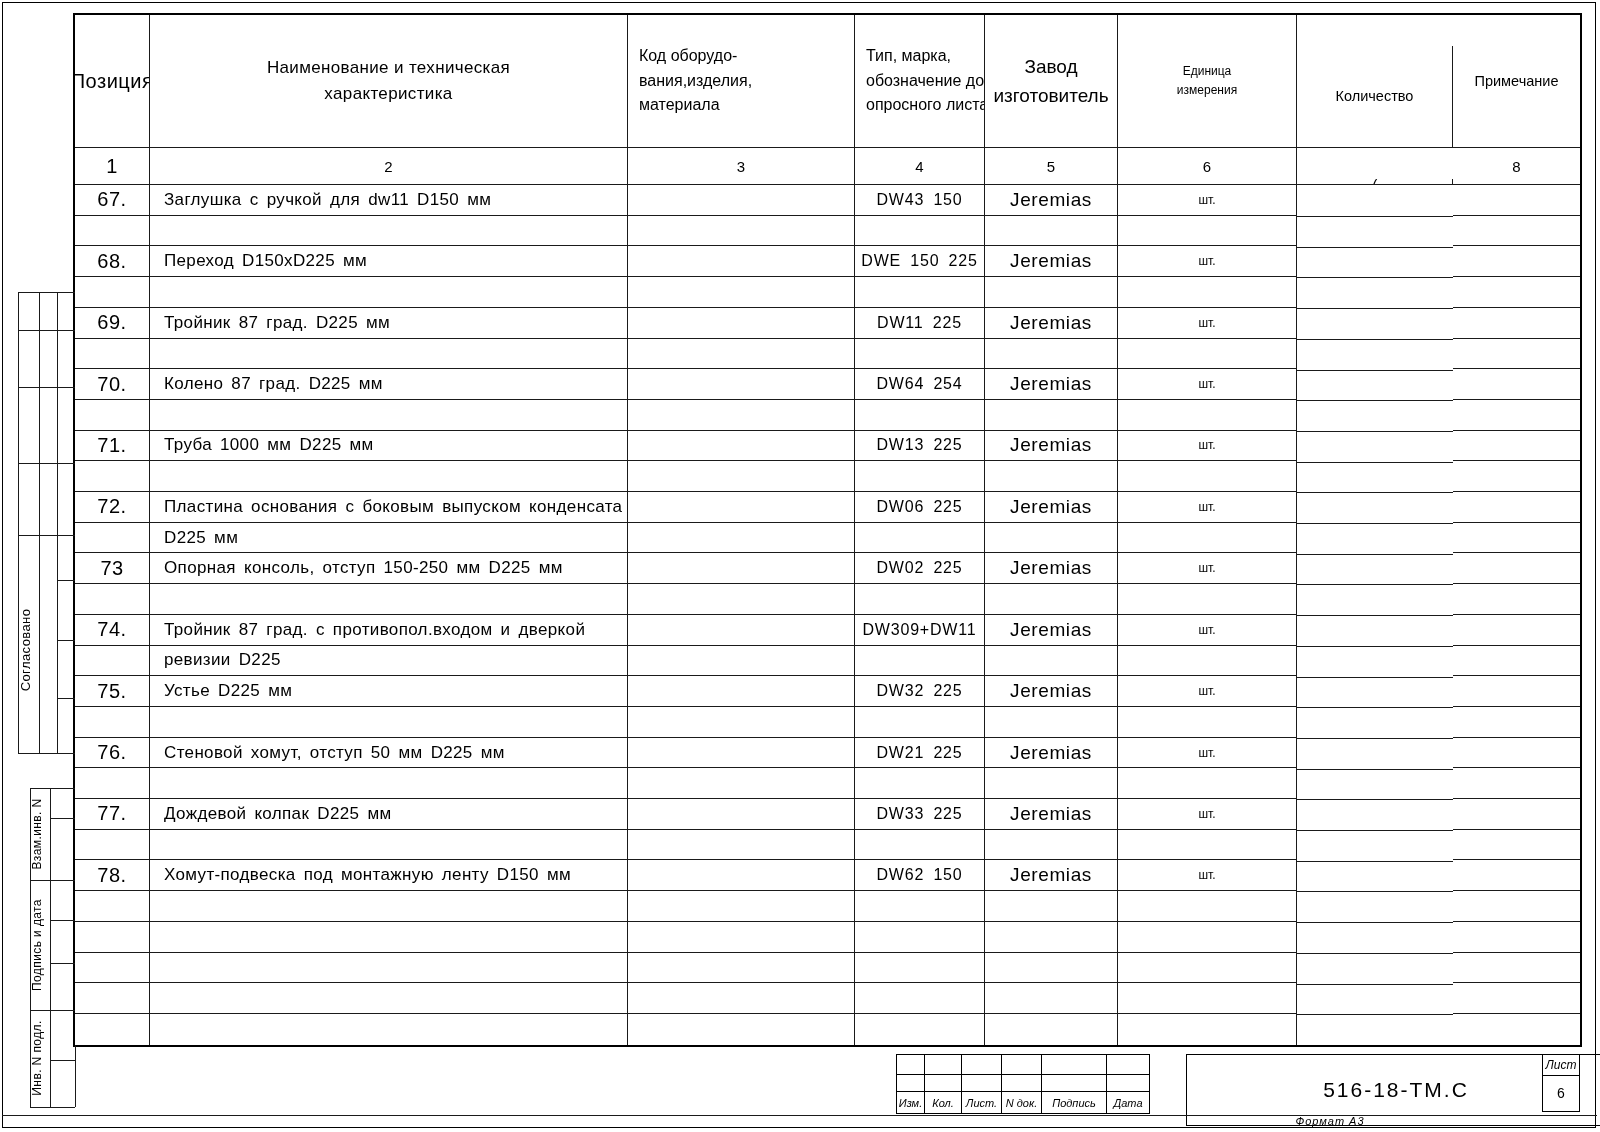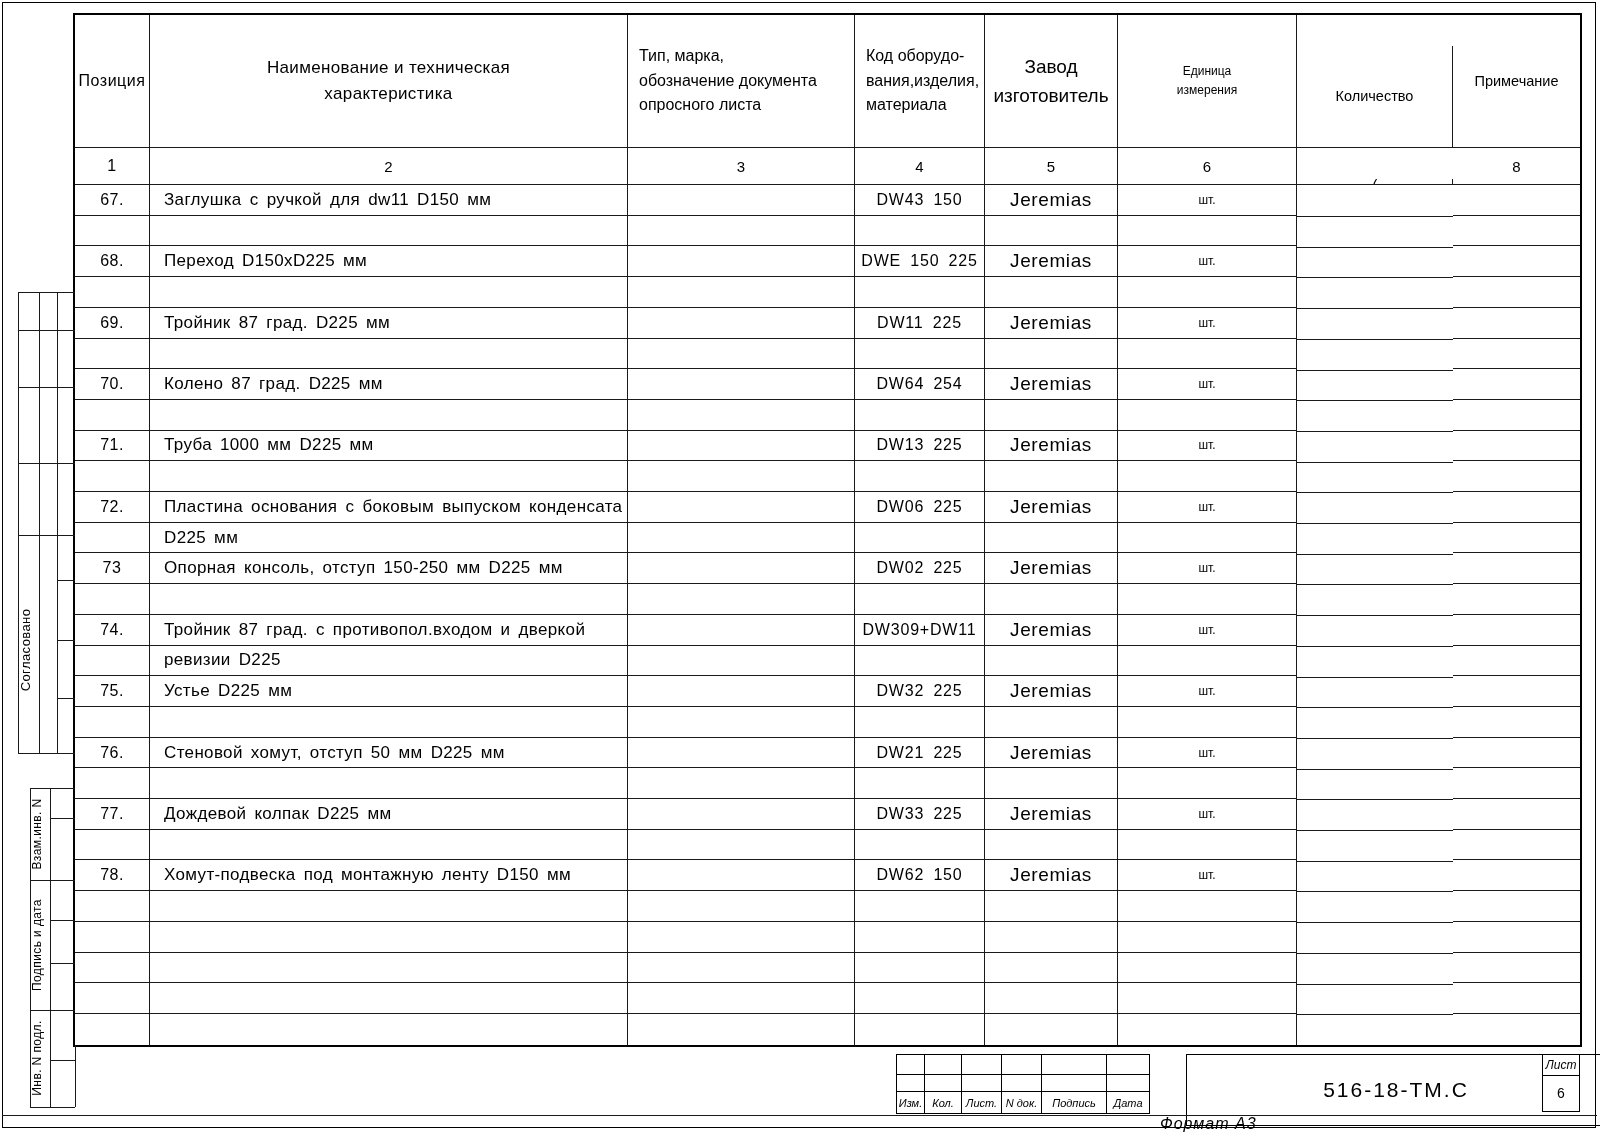--- a/index.html
+++ b/index.html
@@ -24,21 +24,21 @@
     box-sizing:border-box; display:flex; align-items:center; justify-content:center;
     overflow:hidden; white-space:nowrap;
   }
   .cell.c7 { border-right:none; }
   .spec-table > .cell:nth-last-child(-n+8) { border-bottom:none; }
   .hc { font-size:14.5px; line-height:1.55; text-align:center; }
   .hc .hline-block { text-align:center; }
   .hc.left { justify-content:flex-start; text-align:left; padding-left:11px; }
   .hc.left .hline-block { text-align:left; }
   .numrow { font-size:15px; }
-  .c0 { font-size:16px; letter-spacing:0.5px; }
+  .c0 { font-size:20px; letter-spacing:0.5px; }
   .c1 { justify-content:flex-start; padding-left:14px; font-size:17px; letter-spacing:0.35px; word-spacing:3px; }
   .c2 { font-size:16px; }
   .c3 { font-size:16px; letter-spacing:0.8px; word-spacing:4px; }
   .c4 { font-size:19px; letter-spacing:0.6px; }
   .c5 { font-size:12px; }
   .c6 { font-size:17px;margin-top:31px; }
   
   .tb-small {
     position:absolute; left:896px; top:1054px;
     display:grid; grid-template-columns:28px 37px 40px 40px 65px 42px;
@@ -56,22 +56,22 @@
     font-size:21px; letter-spacing:2px;
   }
   .tb-sheet {
     position:absolute; left:1542px; top:1054px; width:38px; height:58px;
     border:1.6px solid #000; box-sizing:border-box;
   }
   .tb-sheet-label { height:21px; border-bottom:1.2px solid #000; box-sizing:border-box;
     display:flex; align-items:center; justify-content:center; font-size:12px; font-style:italic; }
   .tb-sheet-num { height:34px; display:flex; align-items:center; justify-content:center; font-size:14px; }
   .format-label {
-    position:absolute; left:1160px; top:1115px; width:340px; text-align:left;
-    font-style:italic; font-size:16px; letter-spacing:1px;
+    position:absolute; left:1160px; top:1115px; width:340px; text-align:center;
+    font-style:italic; font-size:11px; letter-spacing:1px;
   }
   
   .ln { position:absolute; background:#1a1a1a; }
   .rot {
     position:absolute; transform:rotate(-90deg); transform-origin:center center;
     text-align:center; font-size:12px; letter-spacing:0.4px; white-space:nowrap;
   }
 </style>
 </head>
 <body>
@@ -87,32 +87,32 @@
   <div class="spec-table">
     <div class="cell hc c0">
       <div class="hline-block">Позиция</div>
     </div>
     <div class="cell hc c1" style="padding-left:0; justify-content:center; word-spacing:0;">
       <div class="hline-block">
         <div>Наименование и техническая</div>
         <div>характеристика</div>
       </div>
     </div>
+    <div class="cell hc left c3" style="letter-spacing:0; word-spacing:0;">
+      <div class="hline-block">
+        <div>Код оборудо-</div>
+        <div>вания,изделия,</div>
+        <div>материала</div>
+      </div>
+    </div>
     <div class="cell hc left c2">
       <div class="hline-block">
         <div>Тип, марка,</div>
         <div>обозначение документа</div>
         <div>опросного листа</div>
-      </div>
-    </div>
-    <div class="cell hc left c3" style="letter-spacing:0; word-spacing:0;">
-      <div class="hline-block">
-        <div>Код оборудо-</div>
-        <div>вания,изделия,</div>
-        <div>материала</div>
       </div>
     </div>
     <div class="cell hc c4" style="letter-spacing:0;">
       <div class="hline-block">
         <div>Завод</div>
         <div>изготовитель</div>
       </div>
     </div>
     <div class="cell hc c5">
       <div class="hline-block">

